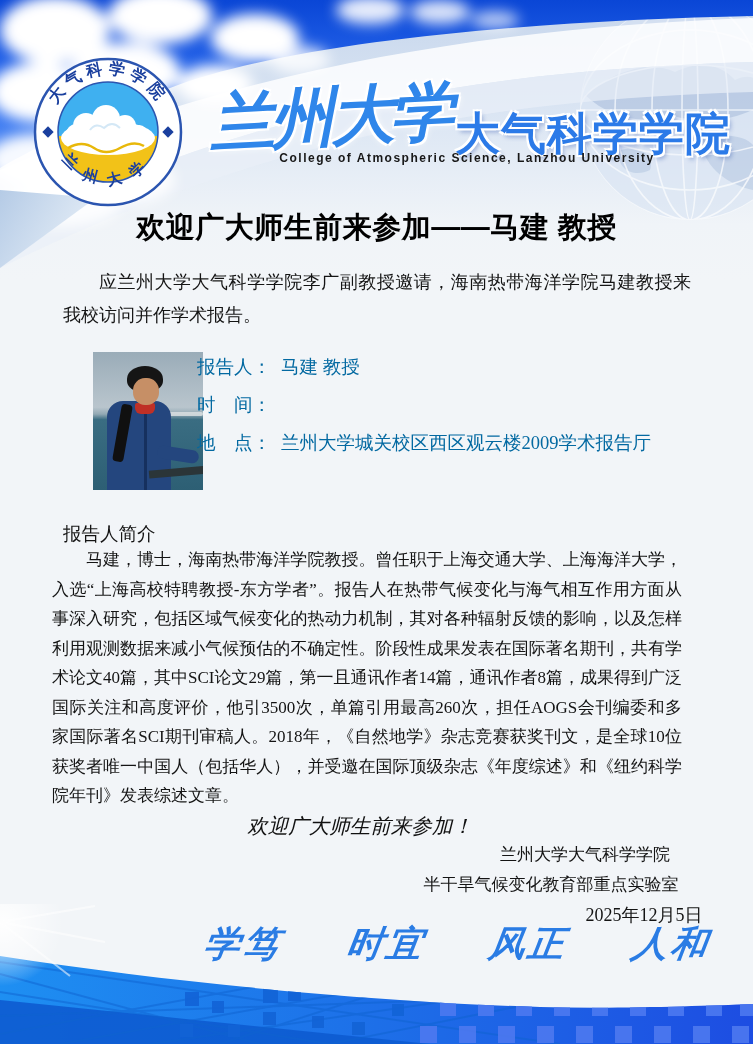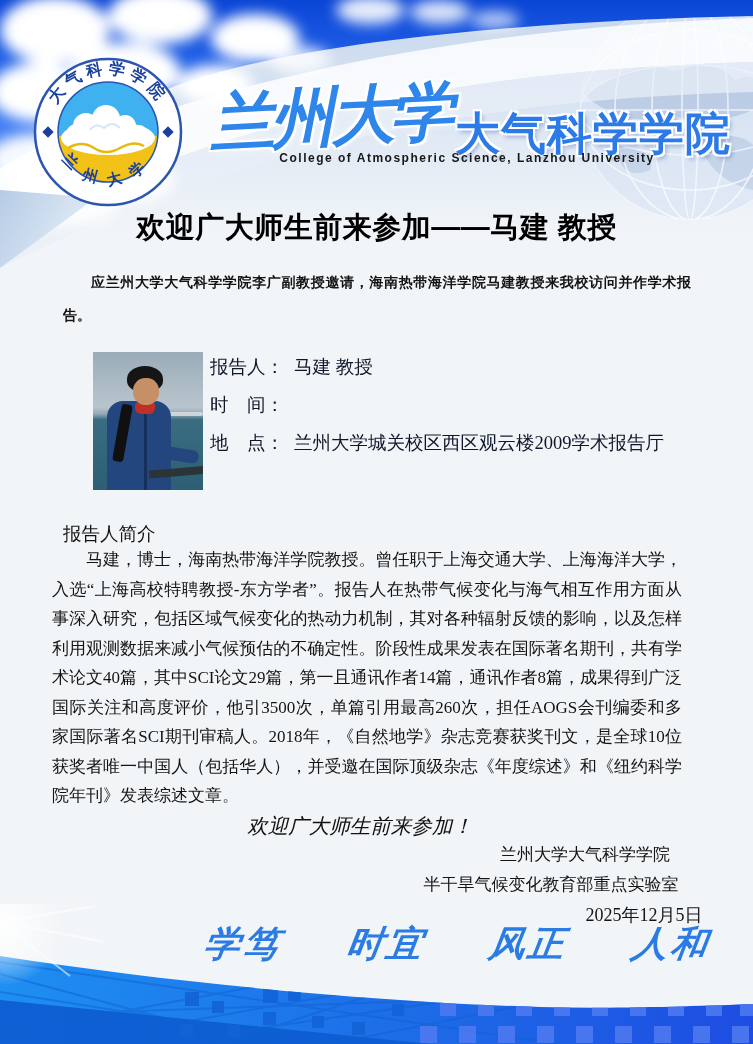--- a/index.html
+++ b/index.html
@@ -34,37 +34,37 @@
     text-align:center;white-space:nowrap;
   }
   
   .main-title{
     position:absolute;top:208px;left:0;width:753px;text-align:center;
     font-family:"Liberation Sans","DejaVu Sans",sans-serif;
     font-weight:bold;font-size:29px;color:#000;letter-spacing:.5px;
   }
   .intro{
     position:absolute;top:266px;left:63px;width:628px;
-    font-size:14px;line-height:33px;text-align:justify;text-indent:2em;color:#141414;font-weight:bold;
+    font-size:18px;line-height:33px;text-align:justify;text-indent:2em;color:#141414;
   }
   .photo{
     position:absolute;top:352px;left:93px;width:110px;height:138px;overflow:hidden;
     background:linear-gradient(180deg,#9aacb8 0%,#b9c5cd 40%,#93a9b4 45%,#3a6d82 49%,#2d5f74 100%);
   }
   .photo .shore{position:absolute;top:60px;right:0;width:55%;height:4px;background:#d9dee1;opacity:.85;border-radius:2px;}
   .photo .hair{position:absolute;top:14px;left:34px;width:36px;height:26px;background:#151515;border-radius:50% 50% 42% 42%;}
   .photo .face{position:absolute;top:26px;left:40px;width:26px;height:27px;background:#c68f66;border-radius:46%;}
   .photo .jacket{position:absolute;top:49px;left:14px;width:64px;height:90px;background:#24467e;border-radius:16px 16px 0 0;}
   .photo .collar{position:absolute;top:51px;left:42px;width:20px;height:11px;background:#bf3026;border-radius:2px 2px 6px 6px;}
   .photo .zipper{position:absolute;top:62px;left:51px;width:3px;height:76px;background:#16305e;}
   .photo .strap{position:absolute;top:52px;left:24px;width:11px;height:58px;background:#101010;transform:rotate(10deg);border-radius:4px;}
   .photo .arm{position:absolute;top:96px;left:64px;width:42px;height:13px;background:#24467e;border-radius:7px;transform:rotate(9deg);}
   .photo .rail{position:absolute;top:116px;left:56px;width:60px;height:8px;background:#2b3538;transform:rotate(-5deg);}
   .info{
-    position:absolute;top:352px;left:210px;width:493px;font-size:18.5px;color:#0f172a;
+    position:absolute;top:352px;left:197px;width:493px;font-size:18.5px;color:#0369a1;
   }
   .info-row{display:flex;margin-bottom:7px;line-height:31px;}
   .info-label{flex:none;width:84px;white-space:nowrap;}
   .info-value{flex:1;max-width:405px;}
   .bio-heading{
     position:absolute;top:521px;left:63px;font-size:18.5px;color:#141414;
   }
   .bio-text{
     position:absolute;top:545px;left:52px;width:630px;
     font-size:17px;line-height:29.5px;text-align:justify;text-indent:2em;color:#141414;

